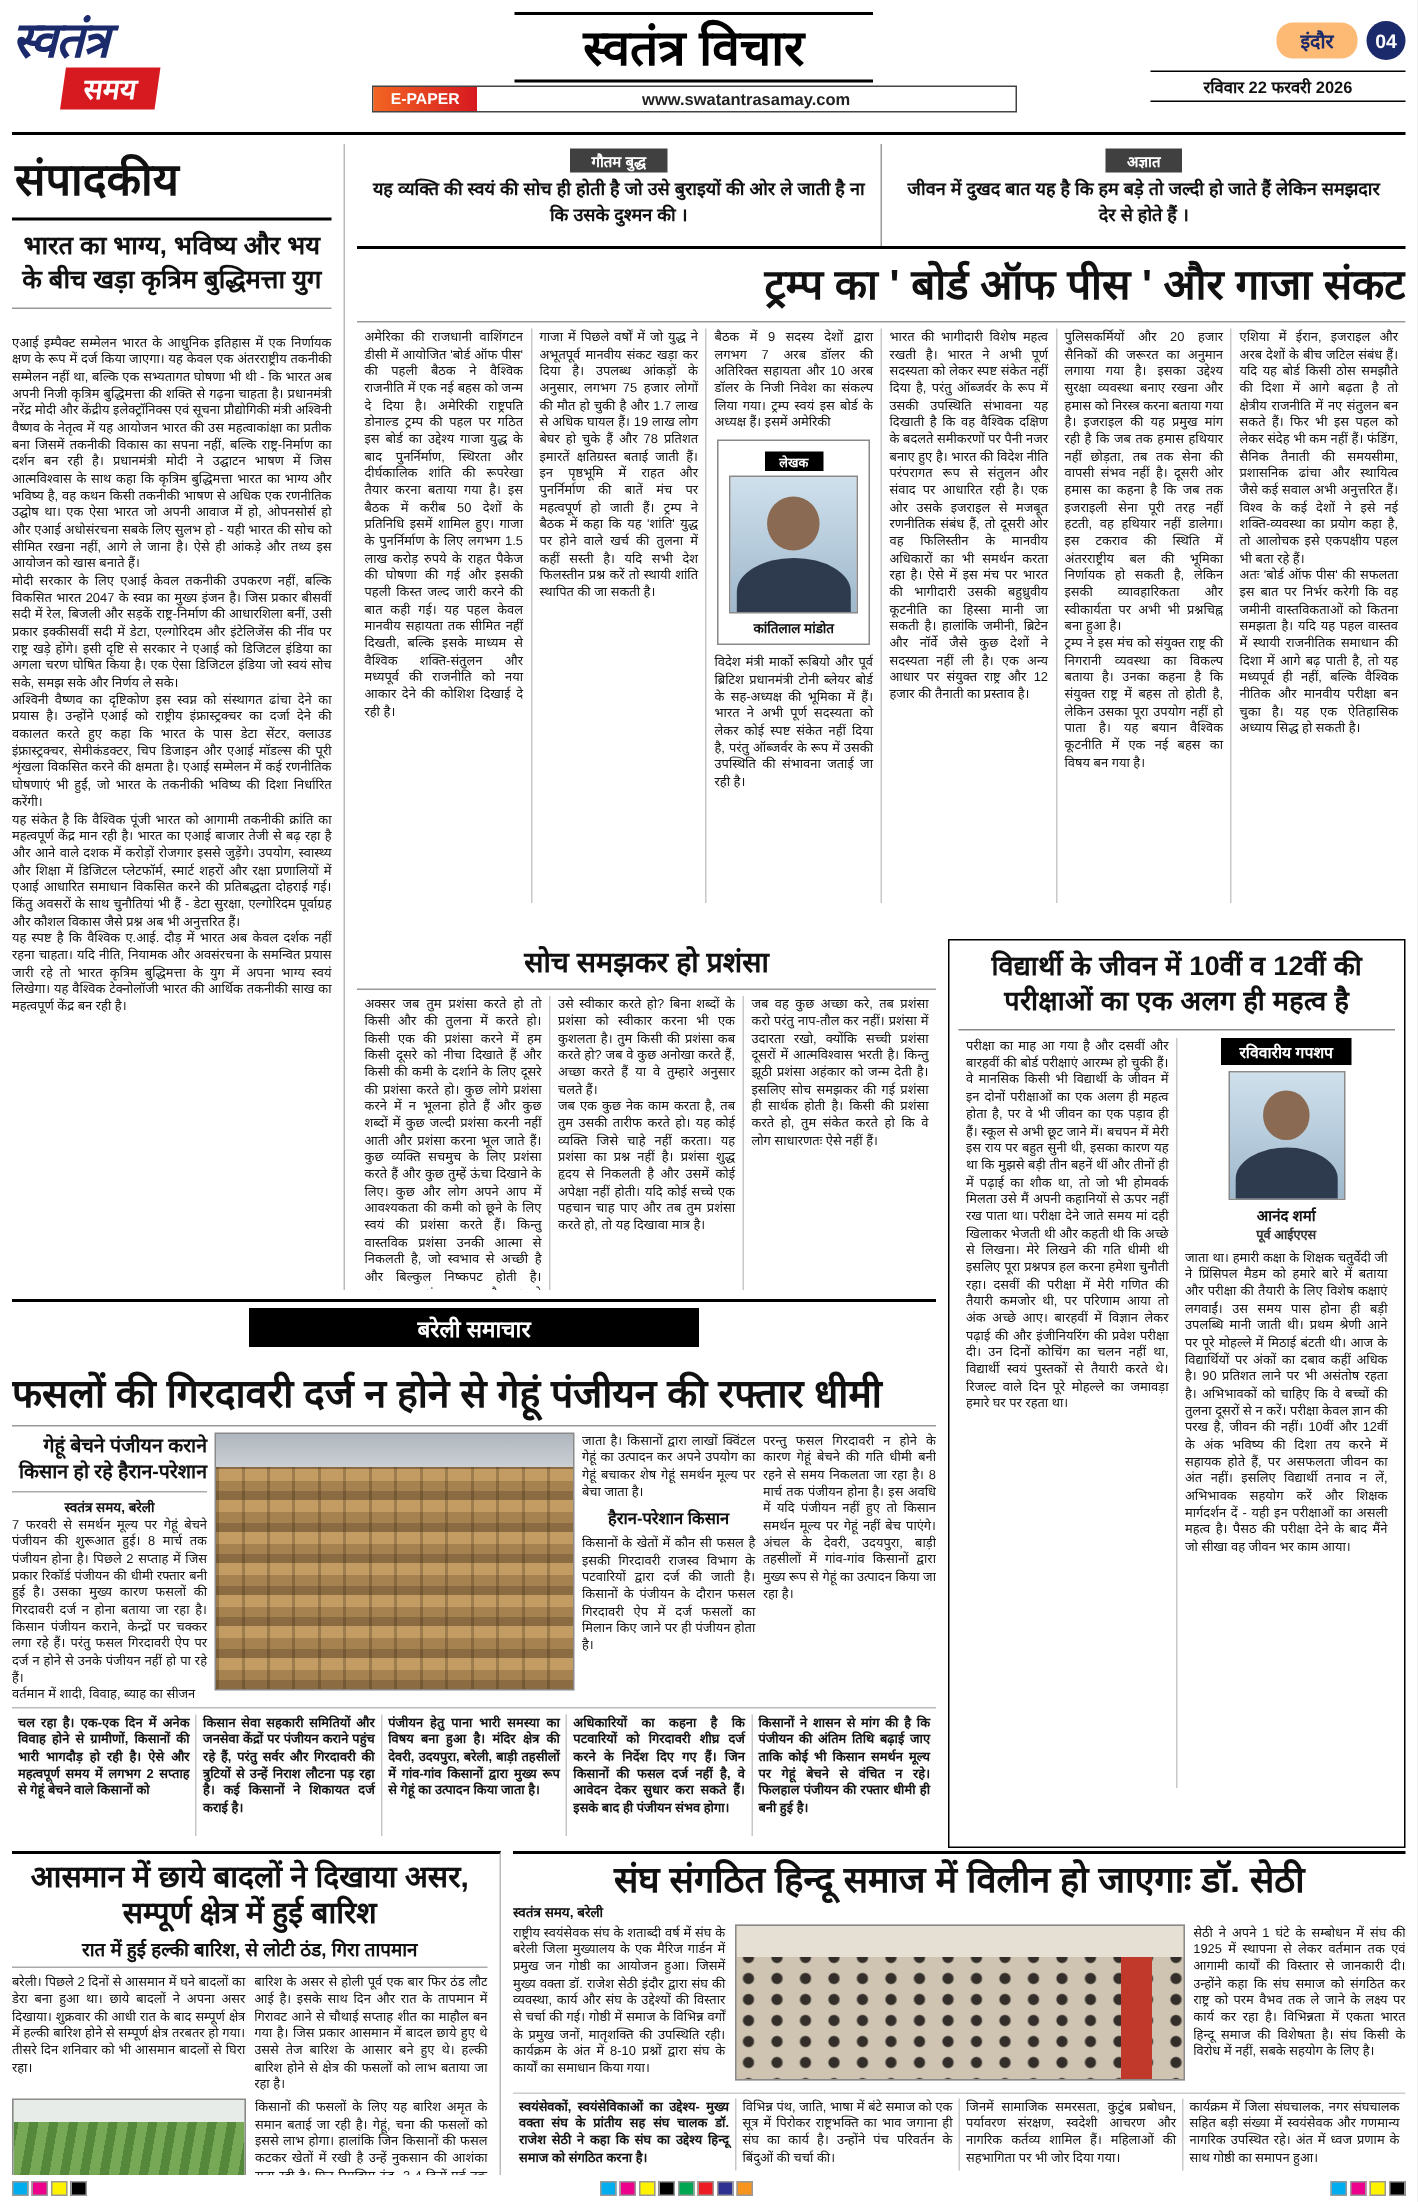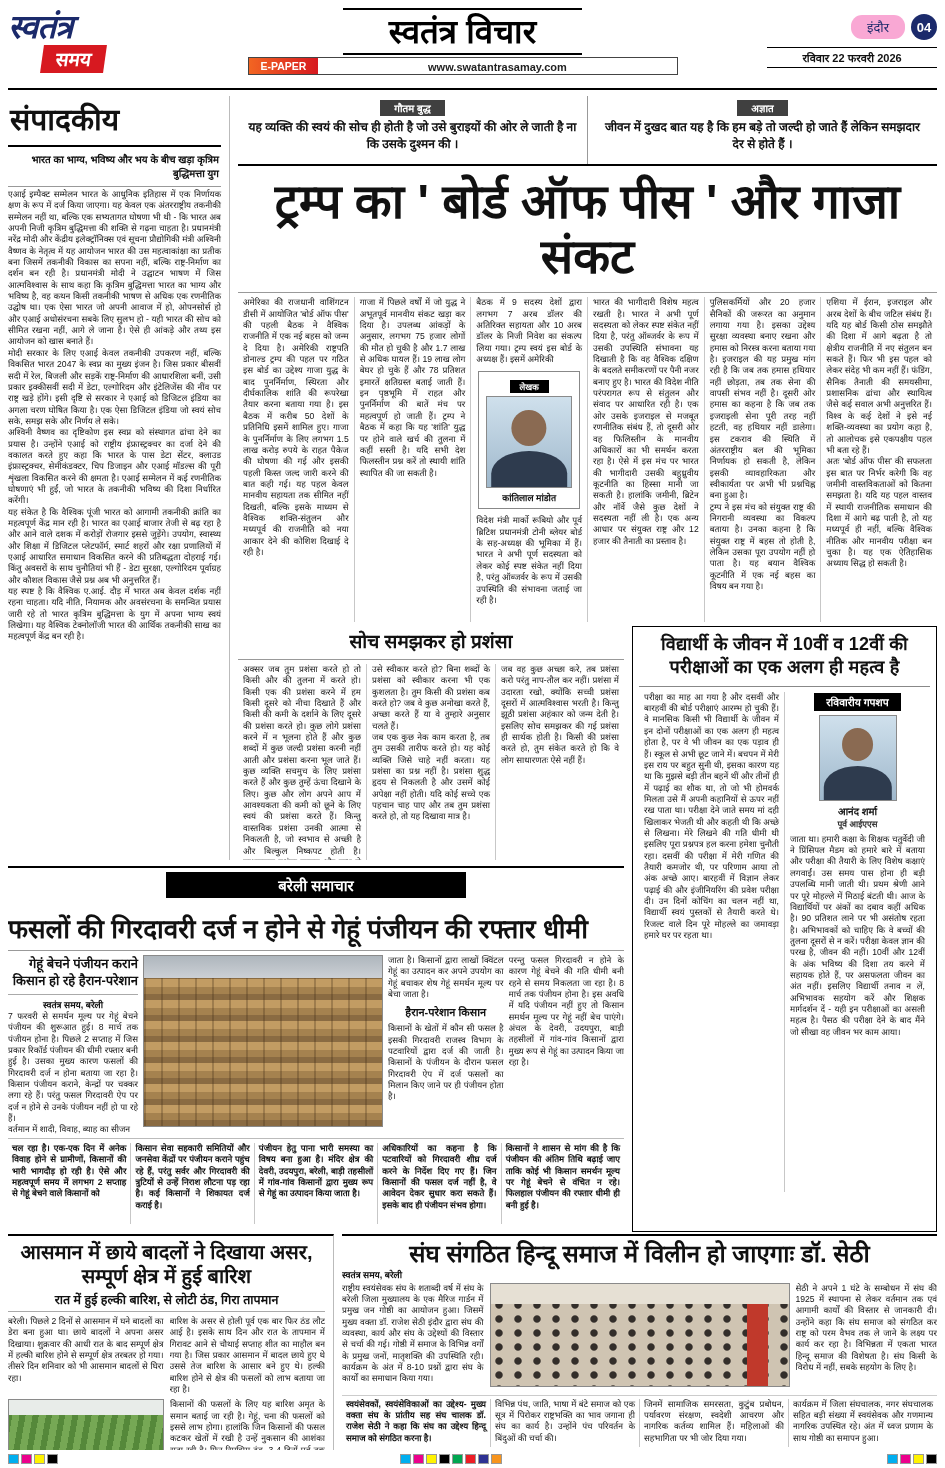--- a/index.html
+++ b/index.html
@@ -12,45 +12,45 @@
   .logo { width:150px; padding-top:4px; }
   .logo-top { font-size:33px; font-weight:800; font-style:italic; color:#1b2a6b; line-height:1; letter-spacing:-1px; }
   .logo-bottom { display:inline-block; margin-left:34px; margin-top:2px; background:#d71920; color:#fff; font-weight:800; font-size:19px; padding:1px 14px; transform:skewX(-8deg); }
   .mast { flex:1; text-align:center; padding-top:2px; }
   .mast-title { display:inline-block; font-size:33px; font-weight:800; color:#000; border-top:2px solid #000; border-bottom:2px solid #000; padding:1px 46px; line-height:1.25; }
   .mast-sub { width:430px; margin:2px auto 0; display:flex; border:1px solid #444; height:18px; }
   .epaper { background:linear-gradient(90deg,#f26522,#d71920); color:#fff; font-weight:800; font-size:10.5px; padding:2px 12px; }
   .website { flex:1; font-size:11px; font-weight:700; color:#222; padding-top:2.5px; }
   .hd-right { width:170px; padding-top:8px; }
   .ed-row { display:flex; align-items:center; justify-content:flex-end; gap:6px; }
-  .edition { background:#f9a8d4; color:#1b2a6b; font-weight:400; font-size:13px; padding:3px 16px; border-radius:11px; }
+  .edition { background:#fdba74; color:#1b2a6b; font-weight:700; font-size:13px; padding:3px 16px; border-radius:11px; }
   .pageno { background:#1b2a6b; color:#fff; font-weight:800; font-size:13px; width:26px; height:26px; border-radius:50%; display:flex; align-items:center; justify-content:center; }
   .hd-date { margin-top:7px; border-top:1.5px solid #000; border-bottom:1.5px solid #000; font-weight:800; font-size:11px; text-align:center; padding:2px 2px; }
 
   
   .txt { font-size:8.6px; line-height:1.32; text-align:justify; white-space:pre-line; color:#141414; }
   .colrule { border-right:1px solid #c7c7c7; }
   .byline { font-weight:800; font-size:9px; text-align:center; }
   .blackbar { background:#000; color:#fff; font-weight:800; text-align:center; }
 
   
   .editorial { position:absolute; left:8px; top:96px; width:222px; height:764px; border-right:1px solid #bbb; padding-right:8px; overflow:hidden; }
   .edit-title { font-size:30px; font-weight:800; text-align:left; border-bottom:2px solid #000; padding:2px 2px 6px; }
-  .edit-sub { font-size:10px; font-weight:800; text-align:right; padding:6px 2px; border-bottom:1px solid #999; margin-bottom:2px; line-height:1.35; }
+  .edit-sub { font-size:17px; font-weight:800; text-align:center; padding:6px 2px; border-bottom:1px solid #999; margin-bottom:17px; line-height:1.35; }
 
   
   .quotes { position:absolute; left:238px; top:96px; width:699px; height:70px; display:flex; border-bottom:2px solid #000; }
   .quote { flex:1; padding:2px 10px; text-align:center; }
   .quote + .quote { border-left:1px solid #999; }
   .quote-author { display:inline-block; background:#404040; color:#fff; font-weight:800; font-size:10px; padding:1px 14px; margin-bottom:3px; }
   .quote-text { font-size:12px; font-weight:800; line-height:1.4; }
 
   
   .lead { position:absolute; left:238px; top:170px; width:699px; height:452px; overflow:hidden; }
-  .lead-headline { font-size:48px; font-weight:800; text-align:center; line-height:1.15; padding:4px 0 8px; }
+  .lead-headline { font-size:28px; font-weight:800; text-align:right; line-height:1.15; padding:4px 0 8px; }
   .lead-cols { display:flex; height:388px; border-top:1px solid #999; padding-top:4px; }
   .lead-col { flex:1; padding:0 5px; overflow:hidden; }
   .author-card { border:1px solid #888; margin:6px 2px; padding:4px; text-align:center; background:#fff; }
   .author-tag { display:inline-block; background:#000; color:#fff; font-size:8.5px; font-weight:700; padding:1px 10px; margin-bottom:3px; }
   .author-name { font-size:9px; font-weight:800; margin-top:3px; }
 
   
   .photo { position:relative; border:1px solid #8a8a8a; overflow:hidden; }
   .portrait { background:linear-gradient(#cfe0ec,#9fb8cc); }
   .portrait::before { content:""; position:absolute; left:50%; top:14%; width:42%; height:40%; transform:translateX(-50%); background:#8a6a52; border-radius:50%; }

